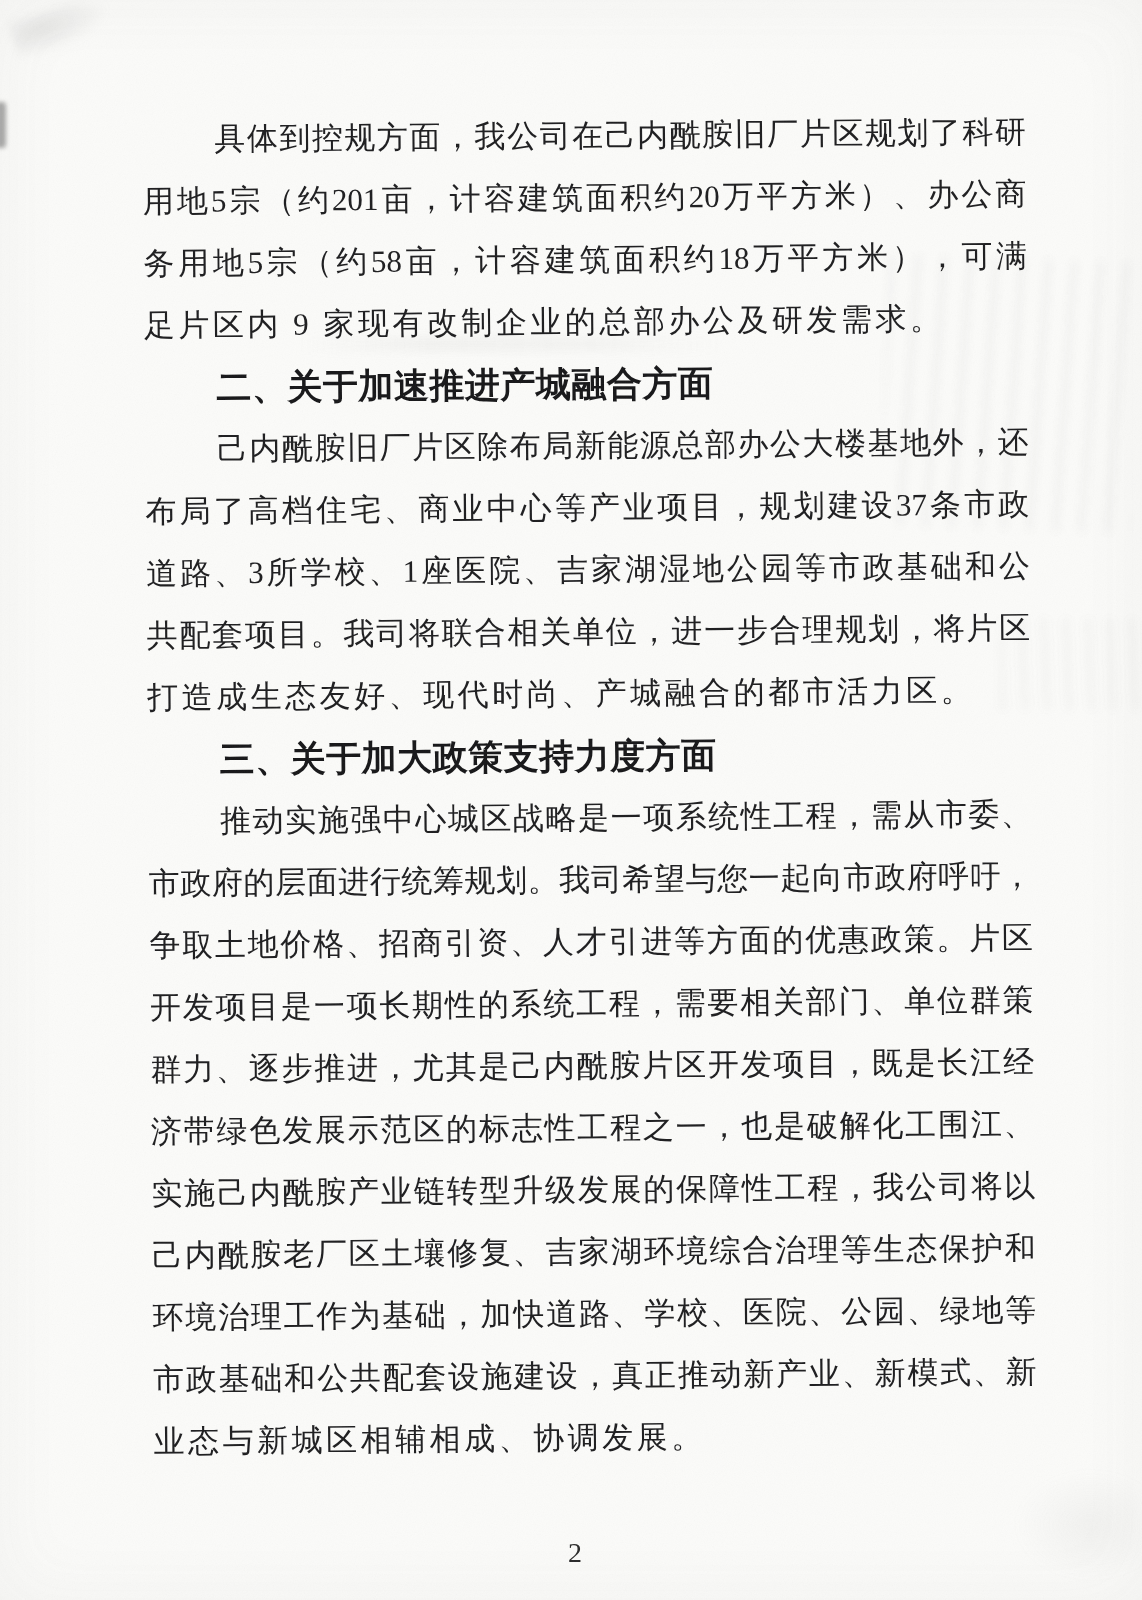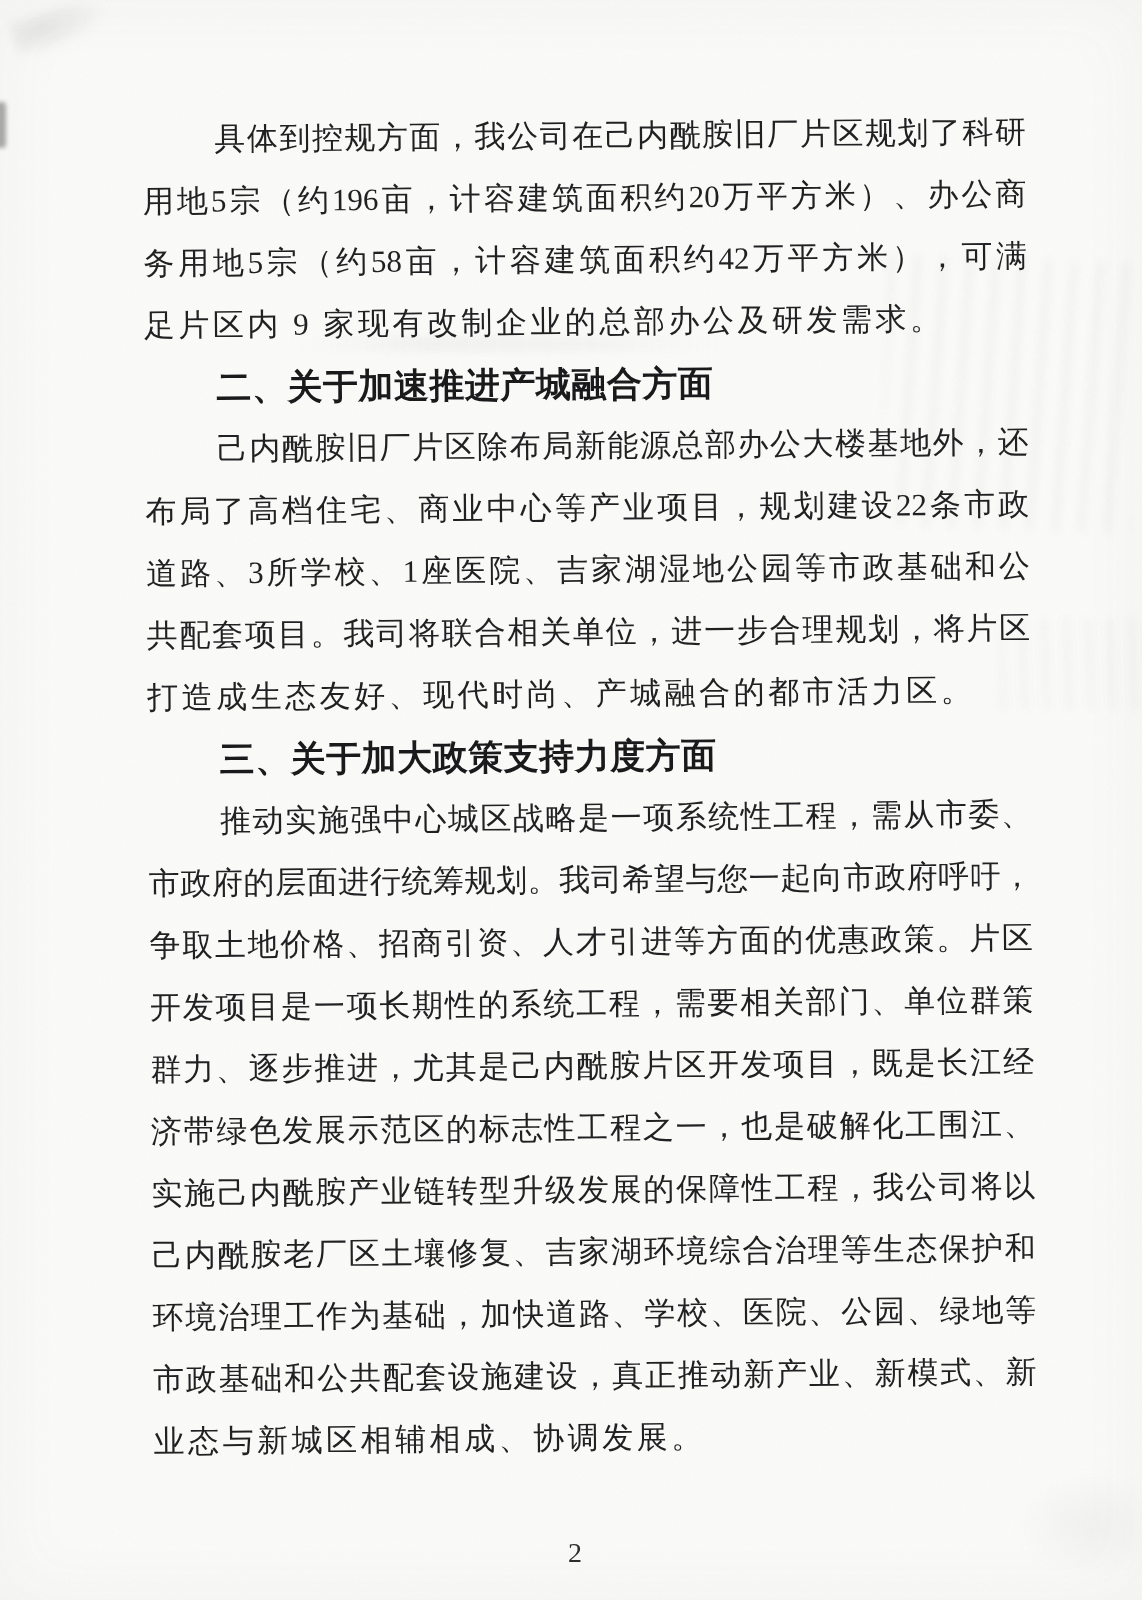--- a/index.html
+++ b/index.html
@@ -123,21 +123,21 @@
         <span class="tok">科</span>
         <span class="tok">研</span>
       </div>
       <div class="line justify">
         <span class="tok">用</span>
         <span class="tok">地</span>
         <span class="tok">5</span>
         <span class="tok">宗</span>
         <span class="tok">（</span>
         <span class="tok">约</span>
-        <span class="tok">196</span>
+        <span class="tok">201</span>
         <span class="tok">亩</span>
         <span class="tok">，</span>
         <span class="tok">计</span>
         <span class="tok">容</span>
         <span class="tok">建</span>
         <span class="tok">筑</span>
         <span class="tok">面</span>
         <span class="tok">积</span>
         <span class="tok">约</span>
         <span class="tok">20</span>
@@ -162,21 +162,21 @@
         <span class="tok">58</span>
         <span class="tok">亩</span>
         <span class="tok">，</span>
         <span class="tok">计</span>
         <span class="tok">容</span>
         <span class="tok">建</span>
         <span class="tok">筑</span>
         <span class="tok">面</span>
         <span class="tok">积</span>
         <span class="tok">约</span>
-        <span class="tok">42</span>
+        <span class="tok">18</span>
         <span class="tok">万</span>
         <span class="tok">平</span>
         <span class="tok">方</span>
         <span class="tok">米</span>
         <span class="tok">）</span>
         <span class="tok">，</span>
         <span class="tok">可</span>
         <span class="tok">满</span>
       </div>
       <div class="line plain">足片区内 9 家现有改制企业的总部办公及研发需求。</div>
@@ -224,21 +224,21 @@
         <span class="tok">等</span>
         <span class="tok">产</span>
         <span class="tok">业</span>
         <span class="tok">项</span>
         <span class="tok">目</span>
         <span class="tok">，</span>
         <span class="tok">规</span>
         <span class="tok">划</span>
         <span class="tok">建</span>
         <span class="tok">设</span>
-        <span class="tok">22</span>
+        <span class="tok">37</span>
         <span class="tok">条</span>
         <span class="tok">市</span>
         <span class="tok">政</span>
       </div>
       <div class="line justify">
         <span class="tok">道</span>
         <span class="tok">路</span>
         <span class="tok">、</span>
         <span class="tok">3</span>
         <span class="tok">所</span>

